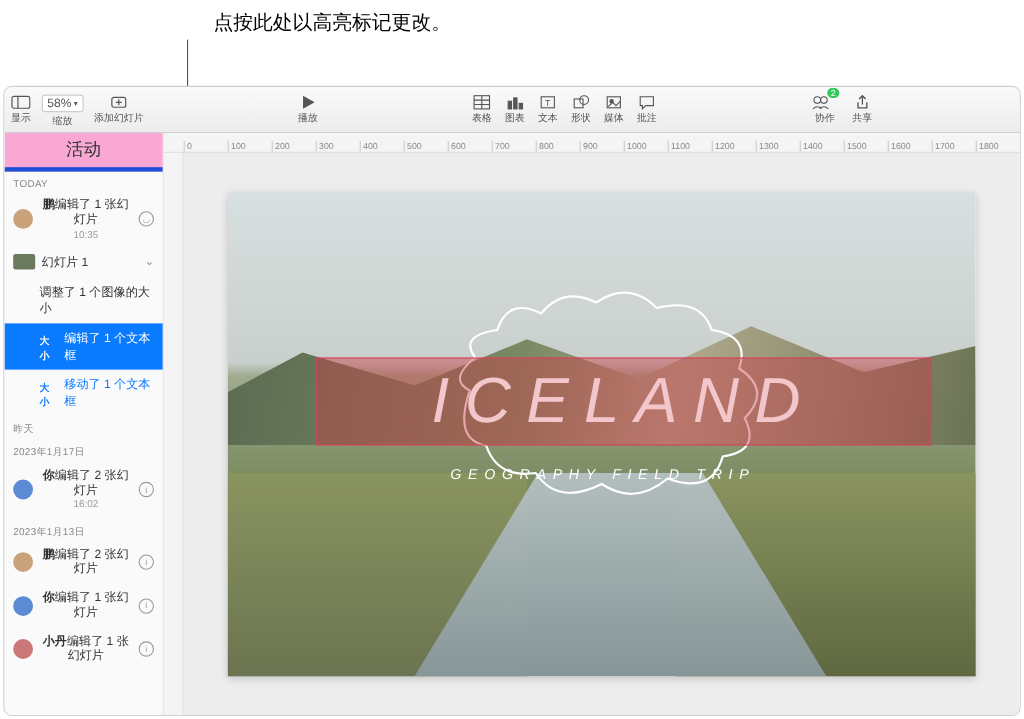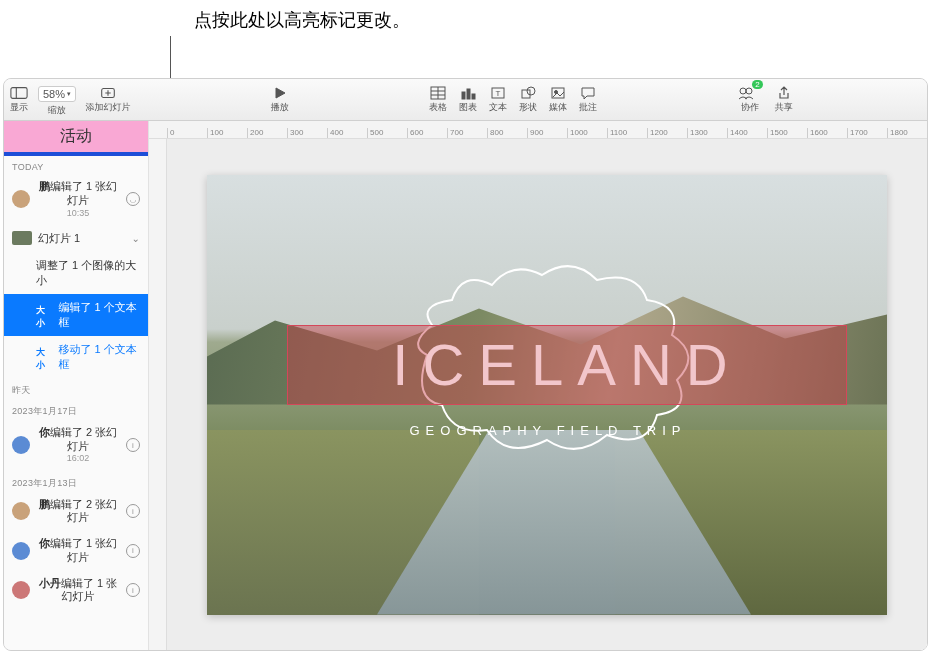--- a/index.html
+++ b/index.html
@@ -38,21 +38,21 @@
 .sb-slide-thumb{width:20px;height:14px;background:#6b7a5f;border-radius:2px;}
 .sb-sub { padding: 6px 8px 6px 32px; font-size: 11px; display:flex; align-items:flex-end; gap:6px;}
 .sb-sub.selected { background: #0a7aff; color: #fff; }
 .sb-sub.blue-txt { color:#0a7aff; }
 .sb-badge{font-size:9px; font-weight:700;}
 .chev{margin-left:auto; font-size:10px; color:#888;}
 
 .canvas-wrap { flex: 1; display: flex; flex-direction: column; background: #fff; }
 .ruler-h { height: 18px; background: #f4f4f4; border-bottom: 1px solid #ddd; display:flex; font-size:8px; color:#888; align-items:flex-end; padding-left:18px; overflow:hidden;}
 .ruler-h span{ width:40px; display:inline-block; border-left:1px solid #ccc; padding-left:2px; padding-bottom:1px;}
-.canvas-row { flex:1; display:flex; min-height:0;}
+.canvas-row { flex:1; display:flex; min-height:0;font-style:italic;}
 .ruler-v { width:18px; background:#f4f4f4; border-right:1px solid #ddd;}
 .stage { flex:1; background:#ededed; display:flex; align-items:center; justify-content:center; overflow:hidden; position:relative;}
 
 .slide { width: 680px; height: 440px; position: relative; overflow:hidden; box-shadow:0 2px 8px rgba(0,0,0,.2);}
 .sky { position:absolute; inset:0; background: linear-gradient(#d8dfe0 0%, #c9d0cc 35%, #9faa8f 38%, #7a8a5f 60%, #5f6a4a 100%); }
 .mtn { position:absolute; left:0; right:0; top:110px; height:120px; background: linear-gradient(100deg,#5a6b52,#7c8a63 40%,#b0a88c 60%,#6b7355); clip-path: polygon(0 60%, 10% 30%, 25% 55%, 40% 20%, 55% 50%, 70% 10%, 85% 45%, 100% 25%, 100% 100%, 0 100%); }
 .river { position:absolute; left:25%; right:20%; top:58%; bottom:0; background: linear-gradient(#b8c4c8,#8a9aa0); clip-path: polygon(30% 0, 70% 0, 100% 100%, 0 100%); opacity:.9;}
 .plain-l{position:absolute;left:0;top:58%;width:40%;bottom:0;background:linear-gradient(#8a9460,#6b7450);}
 .plain-r{position:absolute;right:0;top:58%;width:40%;bottom:0;background:linear-gradient(#8a9460,#5f6840);}
 

